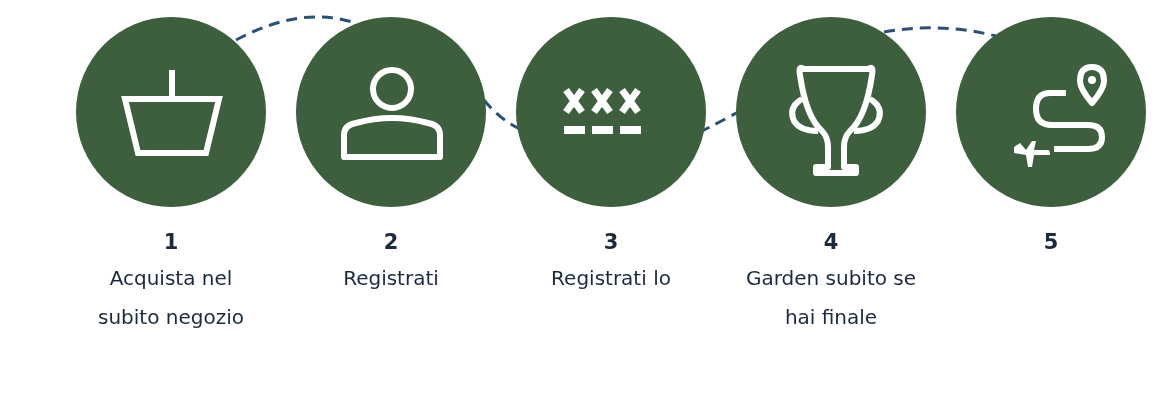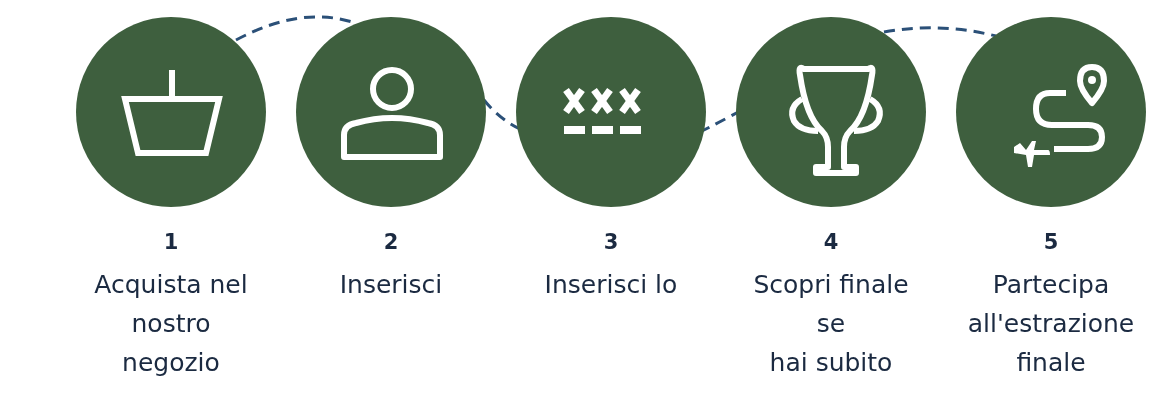--- a/index.html
+++ b/index.html
@@ -2,21 +2,21 @@
 <html><head>
 <meta charset="utf-8">
 <style>
   html,body{margin:0;padding:0;background:#fff;}
   body{width:1162px;height:417px;position:relative;overflow:hidden;font-family:"DejaVu Sans","Liberation Sans",sans-serif;color:#1b2a41;}
   svg.lines{position:absolute;left:0;top:0;}
   .step{position:absolute;top:17px;width:190px;text-align:center;}
   .circle{width:190px;height:190px;border-radius:50%;background:#3e5f3e;position:relative;}
   .circle svg{position:absolute;left:0;top:0;}
   .num{margin-top:22px;font-size:21px;line-height:26px;font-weight:bold;}
-  .label{font-size:25px;line-height:39px;margin-top:10px;padding:0 4px;}
+  .label{font-size:20px;line-height:39px;margin-top:4px;padding:0 4px;}
 </style>
 </head>
 <body>
 
 <svg class="lines" width="1162" height="417">
   <g fill="none" stroke="#2b5078" stroke-width="3" stroke-dasharray="11 7">
     <path d="M236,40 Q300,6 352,22"></path>
     <path d="M484,100 Q500,120 522,130"></path>
     <path d="M700,132 Q720,122 742,110"></path>
     <path d="M884,32 Q940,22 996,36"></path>
@@ -28,36 +28,36 @@
     <svg width="190" height="190">
       <g fill="none" stroke="#fff" stroke-width="6" stroke-linejoin="miter">
         <line x1="96" y1="53" x2="96" y2="82"></line>
         <path d="M49,82 L143,82 L130,136 L62,136 Z"></path>
       </g>
     </svg>
   </div>
   <div class="num">1</div>
   <div class="label">
     <div>Acquista nel</div>
-    <div>nostro negozio</div>
+    <div>subito negozio</div>
   </div>
 </div>
 
 <div class="step" style="left:296px;">
   <div class="circle">
     <svg width="190" height="190">
       <g fill="none" stroke="#fff" stroke-width="6">
         <circle cx="96" cy="72" r="19"></circle>
         <path d="M48,140 L48,118 Q48,108 60,106 Q96,96 132,106 Q144,108 144,118 L144,140 Z" stroke-linejoin="round"></path>
       </g>
     </svg>
   </div>
   <div class="num">2</div>
   <div class="label">
-    <div>Inserisci</div>
+    <div>Registrati</div>
   </div>
 </div>
 
 <div class="step" style="left:516px;">
   <div class="circle">
     <svg width="190" height="190">
       <g stroke="#fff" stroke-width="7">
         <line x1="50" y1="73" x2="66" y2="95"></line>
           <line x1="66" y1="73" x2="50" y2="95"></line>
         <line x1="78" y1="73" x2="94" y2="95"></line>
@@ -67,51 +67,46 @@
       </g>
       <g fill="#fff">
         <rect x="48" y="109" width="21" height="8"></rect>
         <rect x="76" y="109" width="21" height="8"></rect>
         <rect x="104" y="109" width="21" height="8"></rect>
       </g>
     </svg>
   </div>
   <div class="num">3</div>
   <div class="label">
-    <div>Inserisci lo</div>
+    <div>Registrati lo</div>
   </div>
 </div>
 
 <div class="step" style="left:736px;">
   <div class="circle">
     <svg width="190" height="190">
       <g fill="none" stroke="#fff" stroke-width="6" stroke-linejoin="round">
         <path d="M68,52 Q62,48 64,58 Q70,100 86,114 Q92,120 92,130 L92,150 L80,150 L80,156 L120,156 L120,150 L108,150 L108,130 Q108,120 114,114 Q130,100 136,58 Q138,48 132,52 Z"></path>
         <path d="M66,82 Q52,90 58,104 Q64,114 82,114"></path>
         <path d="M134,82 Q148,90 142,104 Q136,114 118,114"></path>
       </g>
     </svg>
   </div>
   <div class="num">4</div>
   <div class="label">
-    <div>Scopri finale se</div>
-    <div>hai subito</div>
+    <div>Garden subito se</div>
+    <div>hai finale</div>
   </div>
 </div>
 
 <div class="step" style="left:956px;">
   <div class="circle">
     <svg width="190" height="190">
       <g fill="none" stroke="#fff" stroke-width="6">
         <path d="M124,64 Q124,50 136,50 Q148,50 148,64 Q148,72 136,86 Q124,72 124,64 Z" stroke-linejoin="round"></path>
         <path d="M110,76 L94,76 Q80,76 80,92 Q80,108 96,108 L132,108 Q146,108 146,120 Q146,132 132,132 L98,132"></path>
       </g>
       <circle cx="136" cy="63" r="4" fill="#fff"></circle>
       <path d="M58,130 L64,126 L70,133 L76,124 L80,124 L78,133 L92,133 Q94,133 94,138 L78,138 L76,150 L72,150 L70,138 L58,136 Z" fill="#fff"></path>
     </svg>
   </div>
   <div class="num">5</div>
-  <div class="label">
-    <div>Partecipa</div>
-    <div>all'estrazione</div>
-    <div>finale</div>
-  </div>
 </div>
 
 </body></html>

